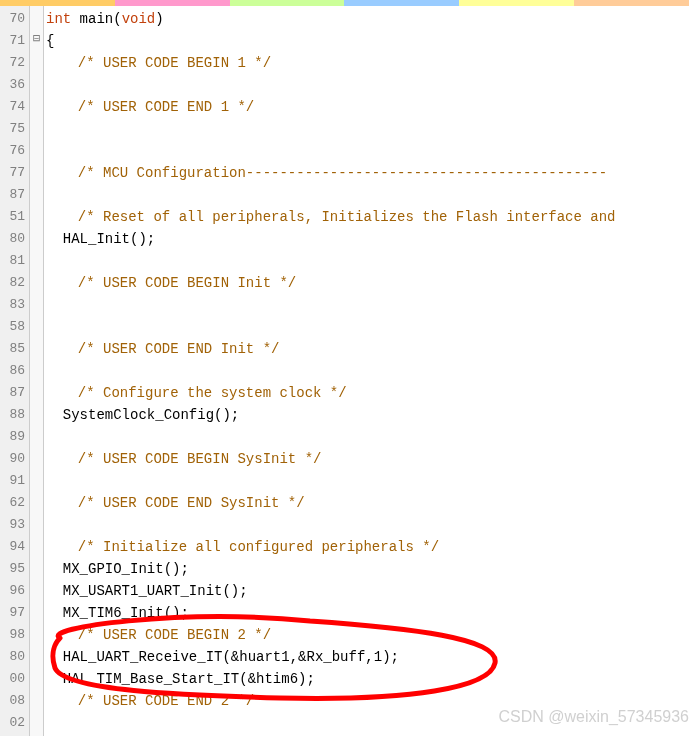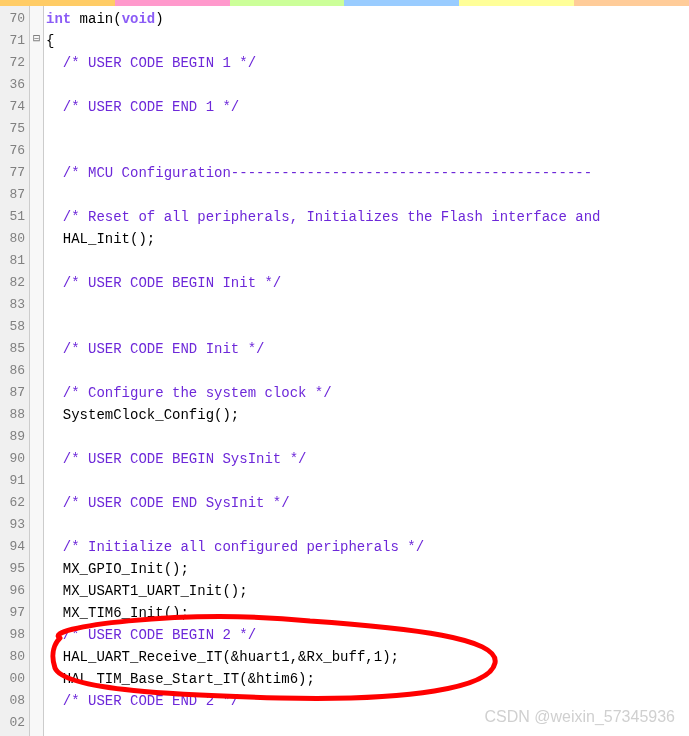--- a/index.html
+++ b/index.html
@@ -41,28 +41,28 @@
     }
     .code {
       padding: 2px 0 2px 2px;
       line-height: 22px;
       white-space: pre;
       flex: 1;
     }
     .line {
       height: 22px;
     }
-    .kw { color: #8b5cf6; font-weight: bold; }
-    .comment { color: #6d28d9; }
+    .kw { color: #c2410c; }
+    .comment { color: #a16207; margin-left: 15px; }
     .num { color: #000000; }
     .paren { color: #000000; }
     .watermark {
       position: absolute;
       bottom: 10px;
-      right: 14px;
+      right: 0;
       color: #d0d0d0;
       font-family: Arial, sans-serif;
       font-size: 16px;
       pointer-events: none;
     }
     .annotation {
       position: absolute;
       pointer-events: none;
       z-index: 10;
     }

